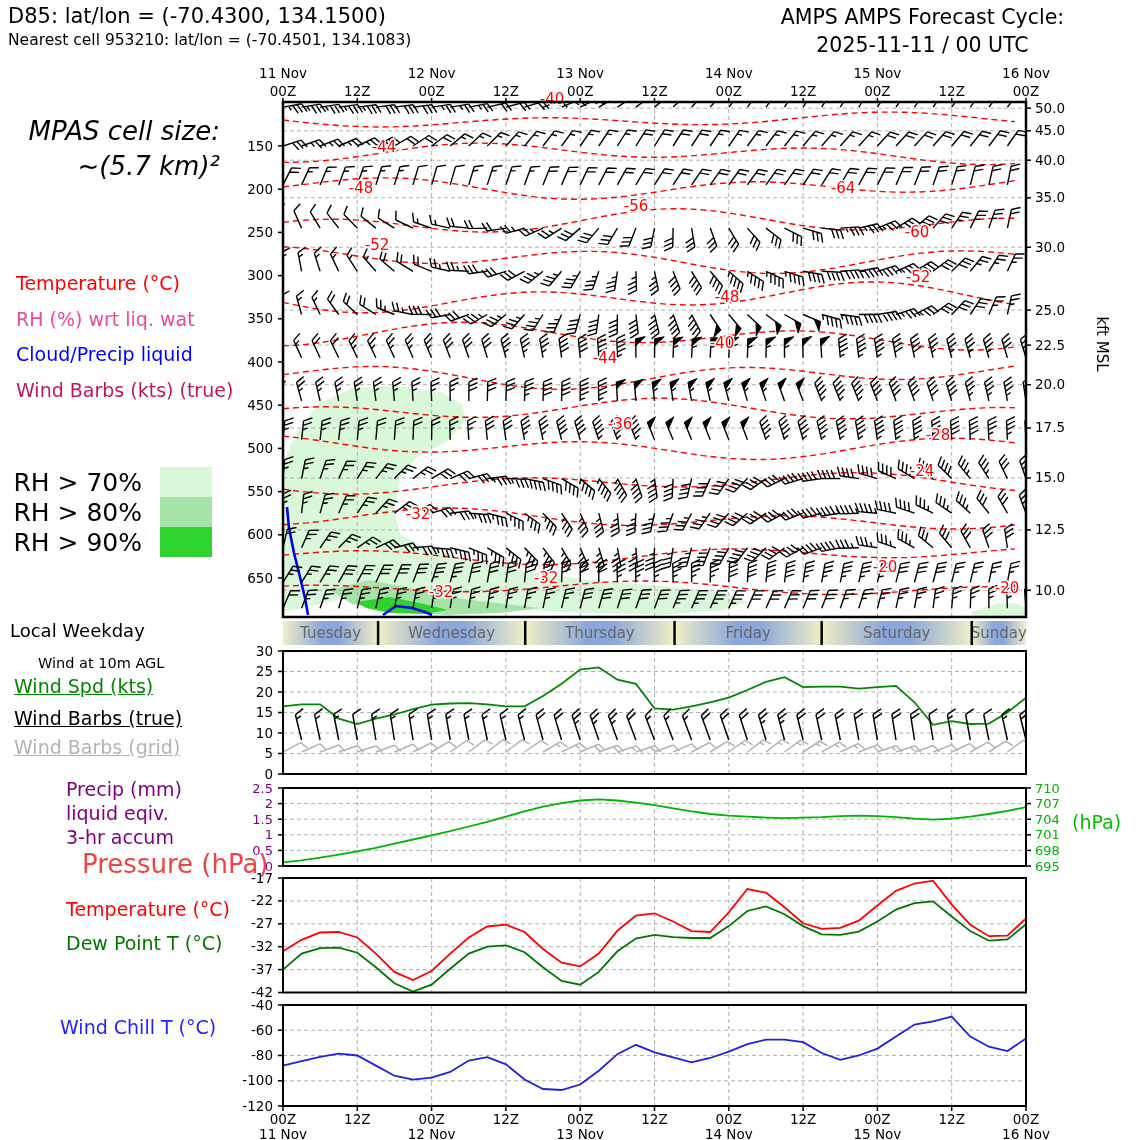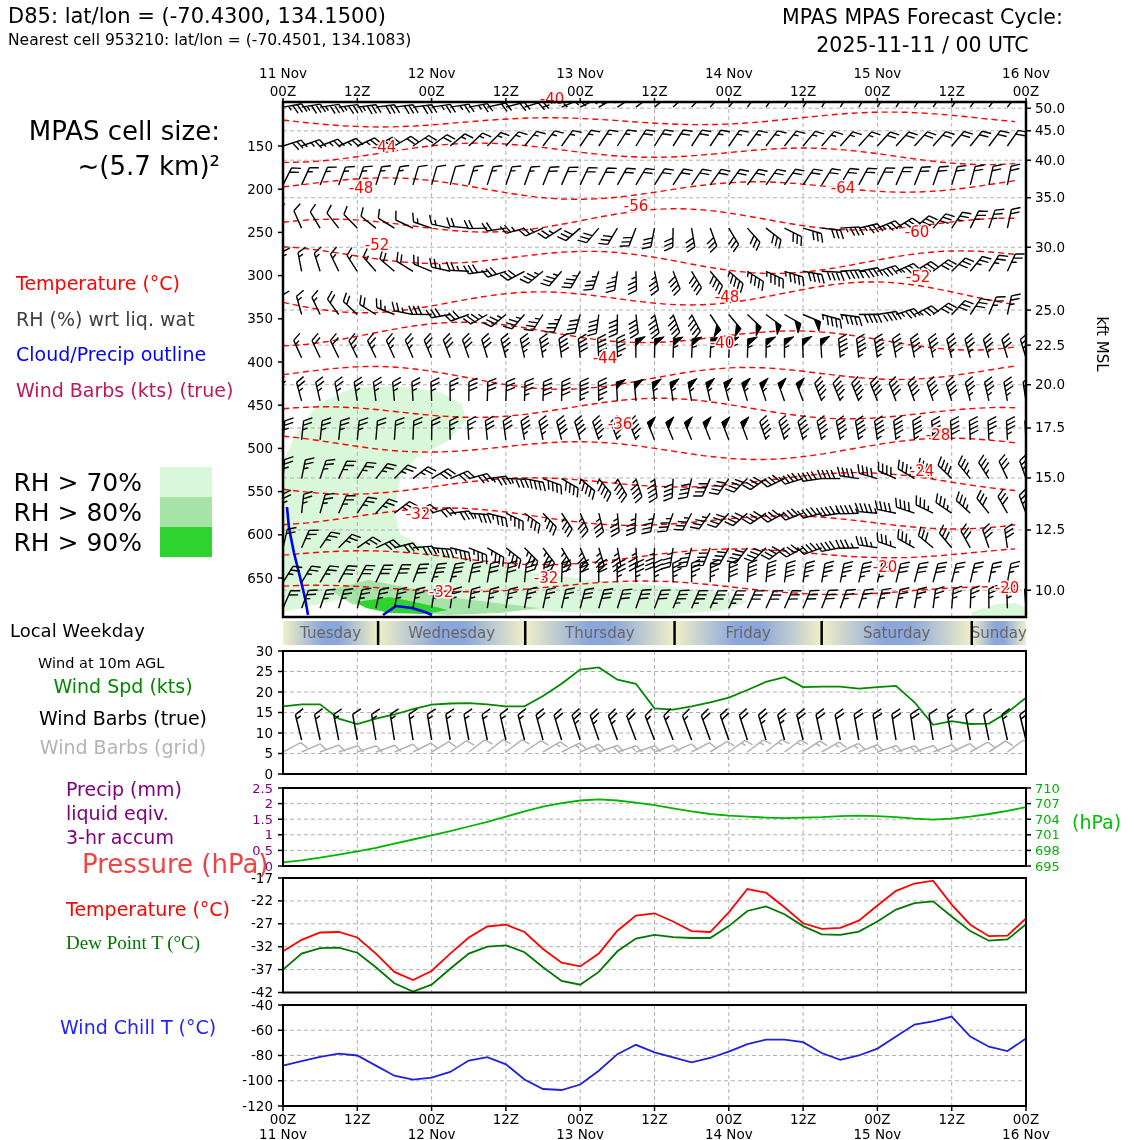--- a/index.html
+++ b/index.html
@@ -4,41 +4,41 @@
 <style>
   html,body{margin:0;padding:0;background:#ffffff;}
   #page{position:relative;width:1140px;height:1140px;background:#fff;overflow:hidden;
         font-family:"DejaVu Sans","Liberation Sans",sans-serif;color:#000;}
   #chart-svg{position:absolute;left:0;top:0;}
   .abs{position:absolute;white-space:nowrap;}
   #hdr-left{left:8px;top:4px;}
   #hdr-title{font-size:21px;}
   #hdr-sub{font-size:15.5px;margin-top:3px;text-align:center;}
   #hdr-right{left:710px;top:4px;width:425px;text-align:center;font-size:20.5px;line-height:1.35;}
-  #mpas{left:8px;top:114px;width:212px;text-align:right;font-size:26px;line-height:1.35;}
+  #mpas{left:8px;top:114px;width:212px;text-align:right;font-size:26px;line-height:1.35;font-style:italic;}
   .leg{left:16px;font-size:19px;}
   #leg-temp{top:272px;color:#ff0000;}
-  #leg-rh{top:308px;color:#404040;}
+  #leg-rh{top:308px;color:#ec4899;}
   #leg-cloud{top:343px;color:#0000ff;}
   #leg-barbs{top:379px;color:#be185d;}
   #rh-legend{left:0;top:467px;}
   .rh-row{display:flex;align-items:center;height:30px;}
   .rh-label{width:142px;text-align:right;font-size:25px;}
   .rh-swatch{width:52px;height:30px;margin-left:18px;}
   #local-weekday{left:10px;top:620px;width:218px;text-align:left;font-size:18px;}
   #wind-title{left:38px;top:655px;font-size:14.5px;}
-  .wctr{left:0;width:246px;text-align:center;font-size:19px;}
+  .wctr{left:14px;width:246px;text-align:left;font-size:19px;text-decoration:underline;}
   #wind-spd{top:675px;color:#008800;}
   #wind-true{top:707px;color:#000;}
   #wind-grid{top:736px;color:#b3b3b3;}
   #precip-blk{left:66px;top:777px;font-size:19px;color:#800080;line-height:1.27;}
   #pressure-lbl{left:82px;top:849px;font-size:26px;color:#ef4444;}
   #hpa-right{left:1072px;top:811px;font-size:19px;color:#00c000;}
   #temp-lbl{left:66px;top:898px;font-size:19px;color:#ff0000;}
-  #dew-lbl{left:66px;top:932px;font-size:19px;color:#007700;font-family:Liberation Serif, serif;}
+  #dew-lbl{left:66px;top:932px;font-size:19px;color:#007700;}
   #chill-lbl{left:60px;top:1016px;font-size:19px;color:#2222ff;}
 </style>
 </head>
 <body>
 
 <div id="page">
   <svg id="chart-svg" width="1140" height="1140">
       <defs>
         <linearGradient id="wk" x1="0" y1="0" x2="1" y2="0">
           <stop offset="0" stop-color="#f0efc6"></stop>
@@ -1055,31 +1055,31 @@
       <line x1="1026" y1="1106" x2="1026" y2="1111" stroke="#000" stroke-width="1.5"></line>
       <text x="1026" y="1124" font-size="13.5" fill="#000" text-anchor="middle" font-family="DejaVu Sans, Liberation Sans, sans-serif">00Z</text>
       <text x="1026" y="1139" font-size="13.5" fill="#000" text-anchor="middle" font-family="DejaVu Sans, Liberation Sans, sans-serif">16 Nov</text>
     </svg>
 
   <div class="abs" id="hdr-left">
     <div id="hdr-title">D85: lat/lon = (-70.4300, 134.1500)</div>
     <div id="hdr-sub">Nearest cell 953210: lat/lon = (-70.4501, 134.1083)</div>
   </div>
   <div class="abs" id="hdr-right">
-    <div>MPAS MPAS Forecast Cycle:</div>
+    <div>AMPS AMPS Forecast Cycle:</div>
     <div>2025-11-11 / 00 UTC</div>
   </div>
   <div class="abs" id="mpas">
     <div>MPAS cell size:</div>
     <div>~(5.7 km)²</div>
   </div>
 
   <div class="abs leg" id="leg-temp">Temperature (°C)</div>
   <div class="abs leg" id="leg-rh">RH (%) wrt liq. wat</div>
-  <div class="abs leg" id="leg-cloud">Cloud/Precip outline</div>
+  <div class="abs leg" id="leg-cloud">Cloud/Precip liquid</div>
   <div class="abs leg" id="leg-barbs">Wind Barbs (kts) (true)</div>
 
   <div class="abs" id="rh-legend">
     <div class="rh-row">
       <div class="rh-label">RH &gt; 70%</div>
       <div class="rh-swatch" id="sw0" style="background: rgb(217, 247, 217);"></div>
     </div>
     <div class="rh-row">
       <div class="rh-label">RH &gt; 80%</div>
       <div class="rh-swatch" id="sw1" style="background: rgb(166, 227, 166);"></div>

